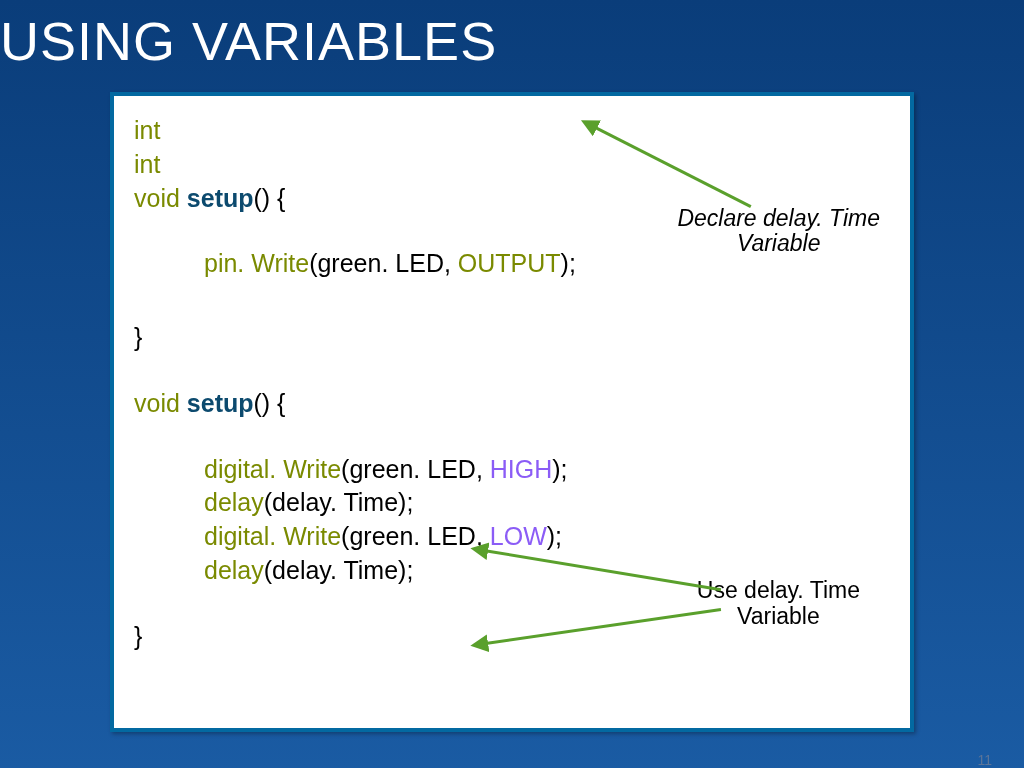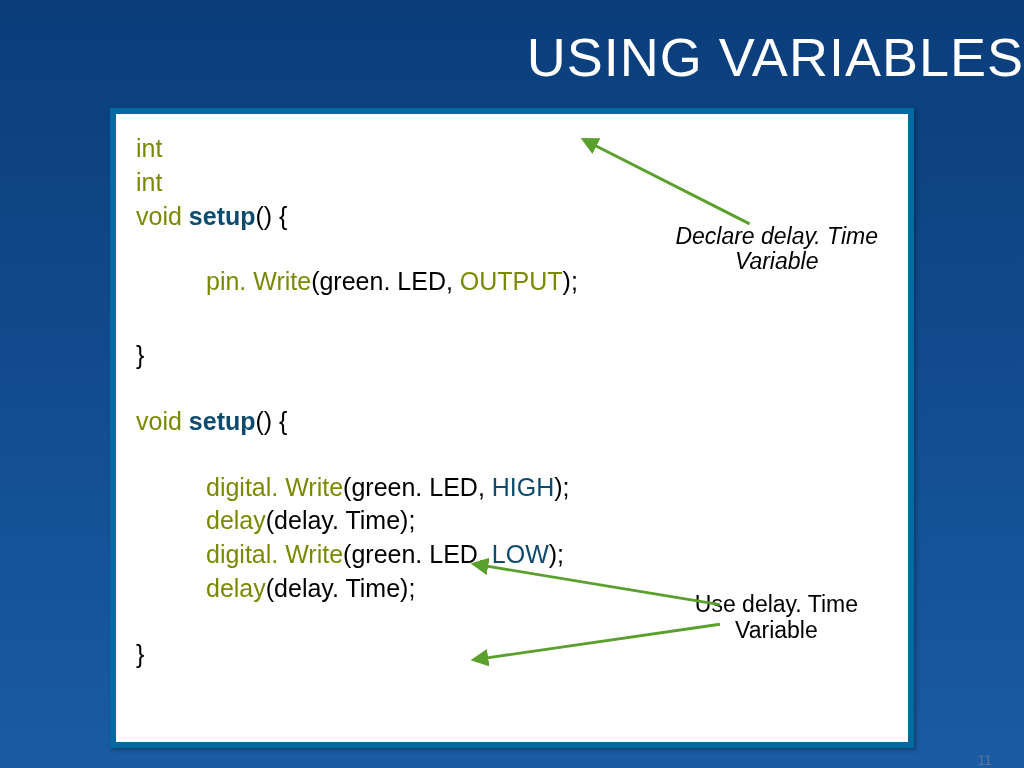--- a/index.html
+++ b/index.html
@@ -8,38 +8,38 @@
     height: 768px;
     background: linear-gradient(to bottom, #0a3d7a 0%, #1a5ba3 100%);
     font-family: Arial, Helvetica, sans-serif;
     position: relative;
     overflow: hidden;
   }
   .title {
     color: #ffffff;
     font-size: 54px;
     font-weight: normal;
-    text-align: right;
-    padding-top: 26px;
+    text-align: left;
+    padding-top: 10px;
     letter-spacing: 1px;
   }
   .code-box {
     background: #ffffff;
-    border: 6px solid #0369a1;
+    border: 4px solid #0369a1;
     margin: 20px 110px 0 110px;
     padding: 18px 20px 24px 20px;
     position: relative;
     font-size: 25px;
     line-height: 1.35;
     height: 640px;
     box-shadow: 2px 2px 4px rgba(0,0,0,0.3);
   }
   .kw-black { color: #0c4a6e; font-weight: bold; }
   .kw-olive { color: #7a8a00; }
-  .kw-red { color: #0c4a6e; }
+  .kw-red { color: #8b5cf6; }
   .txt { color: #000000; }
   .indent { padding-left: 70px; }
   .annotation {
     position: absolute;
     font-size: 23px;
     color: #000000;
     text-align: center;
     line-height: 1.1;
   }
   .ann1 { right: 30px; top: 110px; font-style: italic; }

